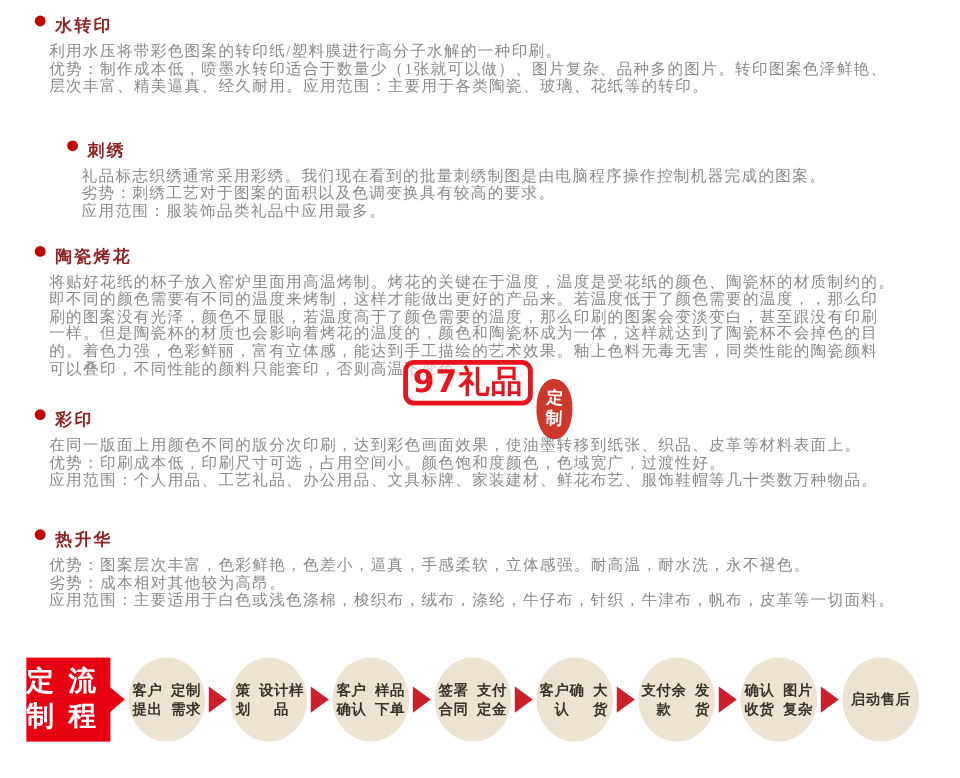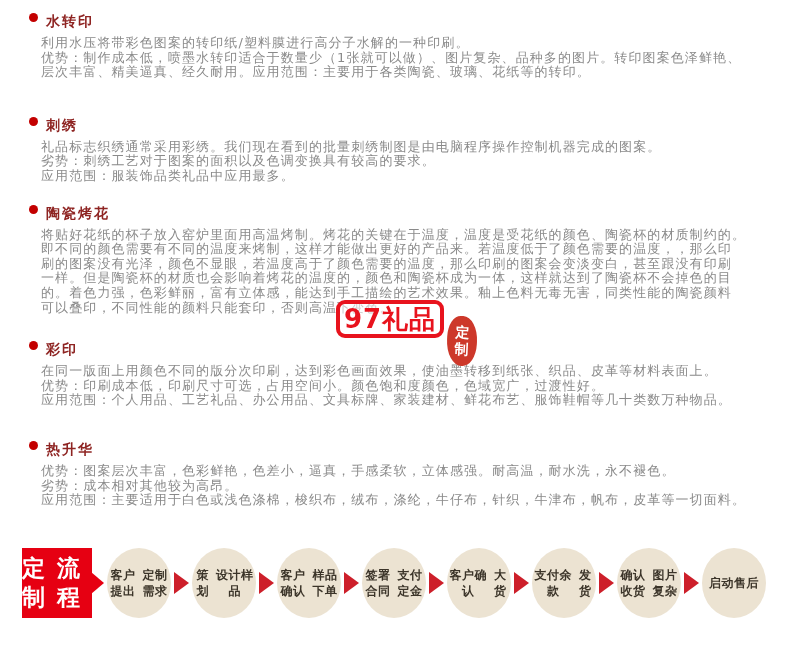--- a/index.html
+++ b/index.html
@@ -6,30 +6,30 @@
   body {
     width:800px; height:648px; background:#ffffff;
     font-family:"DejaVu Sans", sans-serif;
     -webkit-font-smoothing:antialiased;
   }
   .page { position:relative; width:800px; height:648px; overflow:hidden; background:#fff; }
 
   
   .proc-section { }
   .proc-section:nth-of-type(1) { margin-top:13px; }
-  .proc-section:nth-of-type(2) { margin-top:37px; }
+  .proc-section:nth-of-type(2) { margin-top:37px;margin-left:27px; }
   .proc-section:nth-of-type(3) { margin-top:21px; }
   .proc-section:nth-of-type(4) { margin-top:26px; }
   .proc-section:nth-of-type(5) { margin-top:33px; }
 
   .sec-header { display:flex; align-items:flex-start; padding-left:29px; height:15px; }
   .bullet { width:9px; height:9px; border-radius:50%; background:#c30000; margin-right:8px; flex-shrink:0; }
   .sec-title { color:#8e2422; font-size:14px; font-weight:bold; letter-spacing:2px; white-space:nowrap; }
 
-  .sec-body { padding-left:41px; padding-right:5px; margin-top:8px; }
+  .sec-body { padding-left:41px; padding-right:5px; margin-top:8px;font-family:Liberation Serif, serif; }
   .body-line {
     color:#8a8a8a; font-size:13px; line-height:14.6px;
     letter-spacing:1.1px; white-space:nowrap;
   }
 
   
   .wm-badge {
     position:absolute; left:336px; top:300px; width:100px; height:30px;
     border:4px solid #e8131d; border-radius:9px;
     color:#e8131d; font-size:26px; font-weight:bold; text-align:center; line-height:30px;

